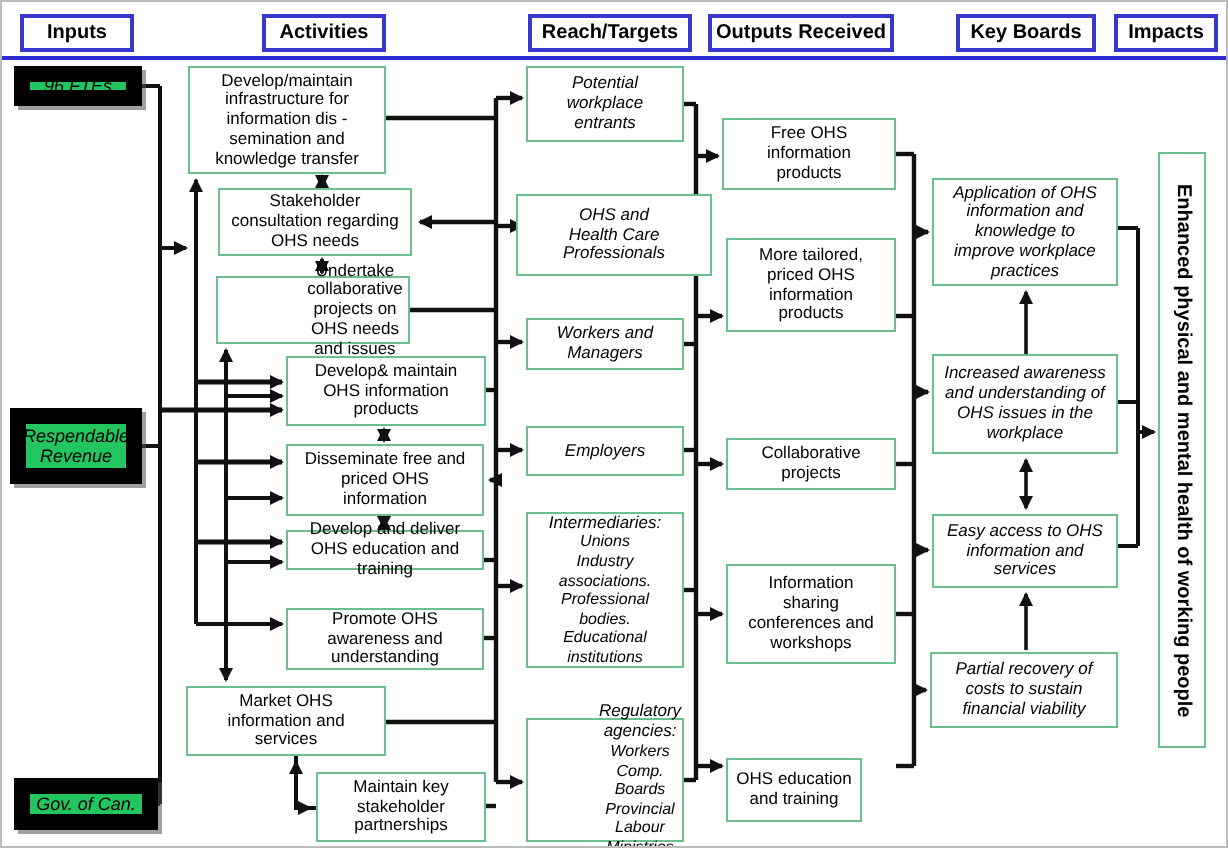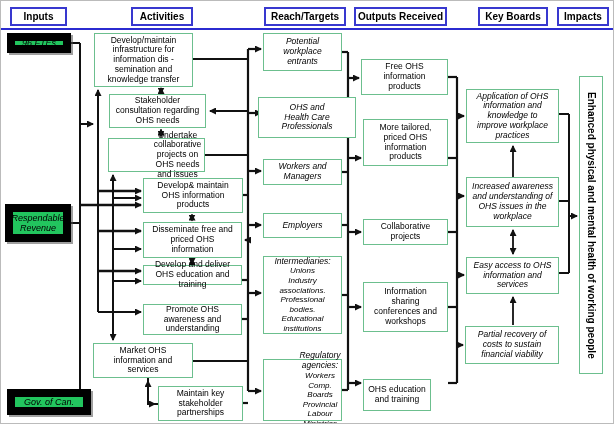--- a/index.html
+++ b/index.html
@@ -45,21 +45,21 @@
   <div class="hdr" style="left:130px;top:6px;width:62px;height:19px;">Activities</div>
   <div class="hdr" style="left:263px;top:6px;width:82px;height:19px;">Reach/Targets</div>
   <div class="hdr" style="left:353px;top:6px;width:93px;height:19px;">Outputs Received</div>
   <div class="hdr" style="left:477px;top:6px;width:70px;height:19px;">Key Boards</div>
   <div class="hdr" style="left:556px;top:6px;width:52px;height:19px;">Impacts</div>
   <div class="divider"></div>
 
   <div class="ibox" style="left:6px;top:32px;width:64px;height:20px;">96 FTEs</div>
   <div class="ibox" style="left:4px;top:203px;width:66px;height:38px;">Respendable
 Revenue</div>
-  <div class="ibox" style="left:6px;top:388px;width:84px;height:26px;">Gov. of Can.</div>
+  <div class="ibox" style="left:6px;top:388px;width:72px;height:26px;">Gov. of Can.</div>
 
   <div class="gbox" style="left:93px;top:32px;width:99px;height:54px;">Develop/maintain
 infrastructure for
 information dis -
 semination and
 knowledge transfer</div>
   <div class="gbox" style="left:108px;top:93px;width:97px;height:34px;">Stakeholder
 consultation regarding
 OHS needs</div>
   <div class="gbox" style="left:107px;top:137px;width:97px;height:34px;padding-left:43px;">Undertake collaborative

